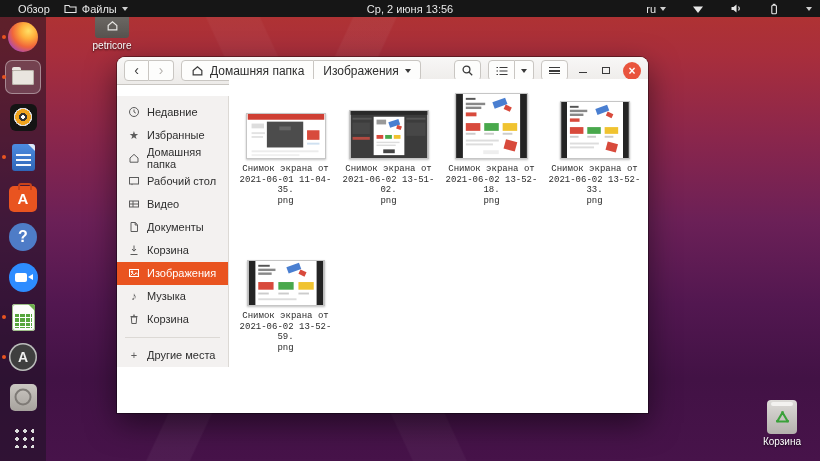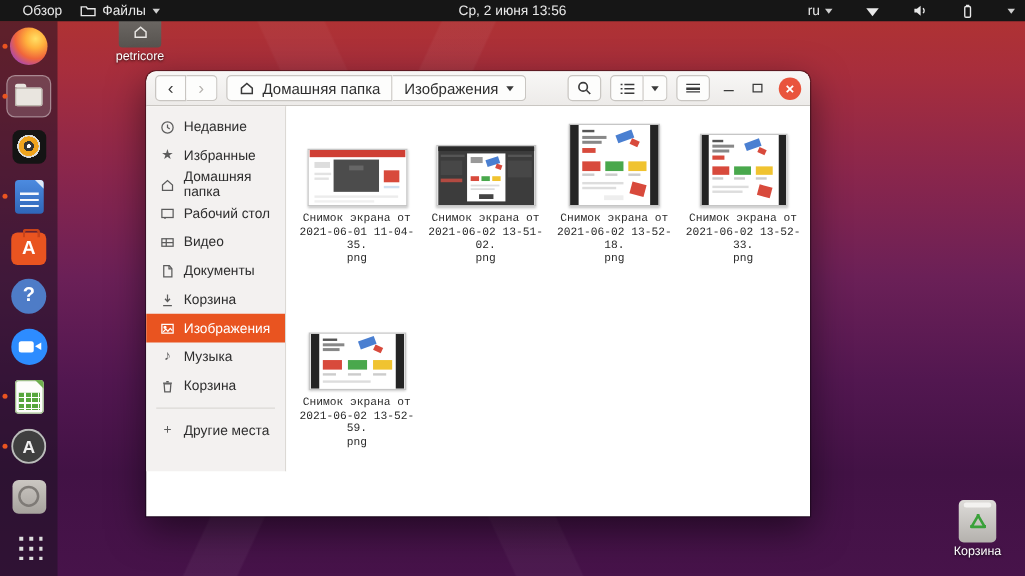--- a/index.html
+++ b/index.html
@@ -97,21 +97,21 @@
   .view-caret { width:19px; }
   .hamburger { width:11px; height:7px; border-top:1.4px solid #3a3a3a; border-bottom:1.4px solid #3a3a3a; position:relative; }
   .hamburger::after { content:""; position:absolute; left:0; top:2.3px; width:11px; height:1.4px; background:#3a3a3a; }
   .wctl { width:16px; display:flex; align-items:center; justify-content:center; }
   .min-glyph { width:8px; border-bottom:1.6px solid #3a3a3a; height:5px; }
   .max-glyph { width:8px; height:7px; border:1.3px solid #3a3a3a; }
   .close-btn { width:18px; height:18px; border-radius:50%; background:#E9543D; color:#fff; font-size:12px; font-weight:bold;
     display:flex; align-items:center; justify-content:center; line-height:1; margin-left:2px; }
   .dcaret { width:0; height:0; border-left:3.5px solid transparent; border-right:3.5px solid transparent; border-top:4px solid #3a3a3a; }
 
-  .winbody { display:flex; height:292px; }
+  .winbody { display:flex; height:292px;align-items:center; }
   .sidebar { width:112px; background:#f3f1f0; border-right:1px solid #dcd9d5; padding-top:5px; border-radius:0; }
   .sb-item { height:23px; display:flex; align-items:center; gap:7px; padding-left:11px; font-size:11px; color:#2e2e2e; cursor:default; }
   .sb-item svg { flex:0 0 auto; }
   .sb-item .glyph { width:12px; text-align:center; color:#5c5c5c; font-size:11px; line-height:1; }
   .sb-item.selected { background:#E95420; color:#fff; }
   .sb-item.selected svg * { stroke:#fff !important; }
   .sb-item.selected svg .fillme { fill:#fff !important; }
   .sb-sep { height:1px; background:#dcd9d5; margin:6px 8px; }
 
   .content { flex:1; background:#fff; padding:10px 0 0 5px; overflow:hidden;font-family:Liberation Mono, monospace; }

